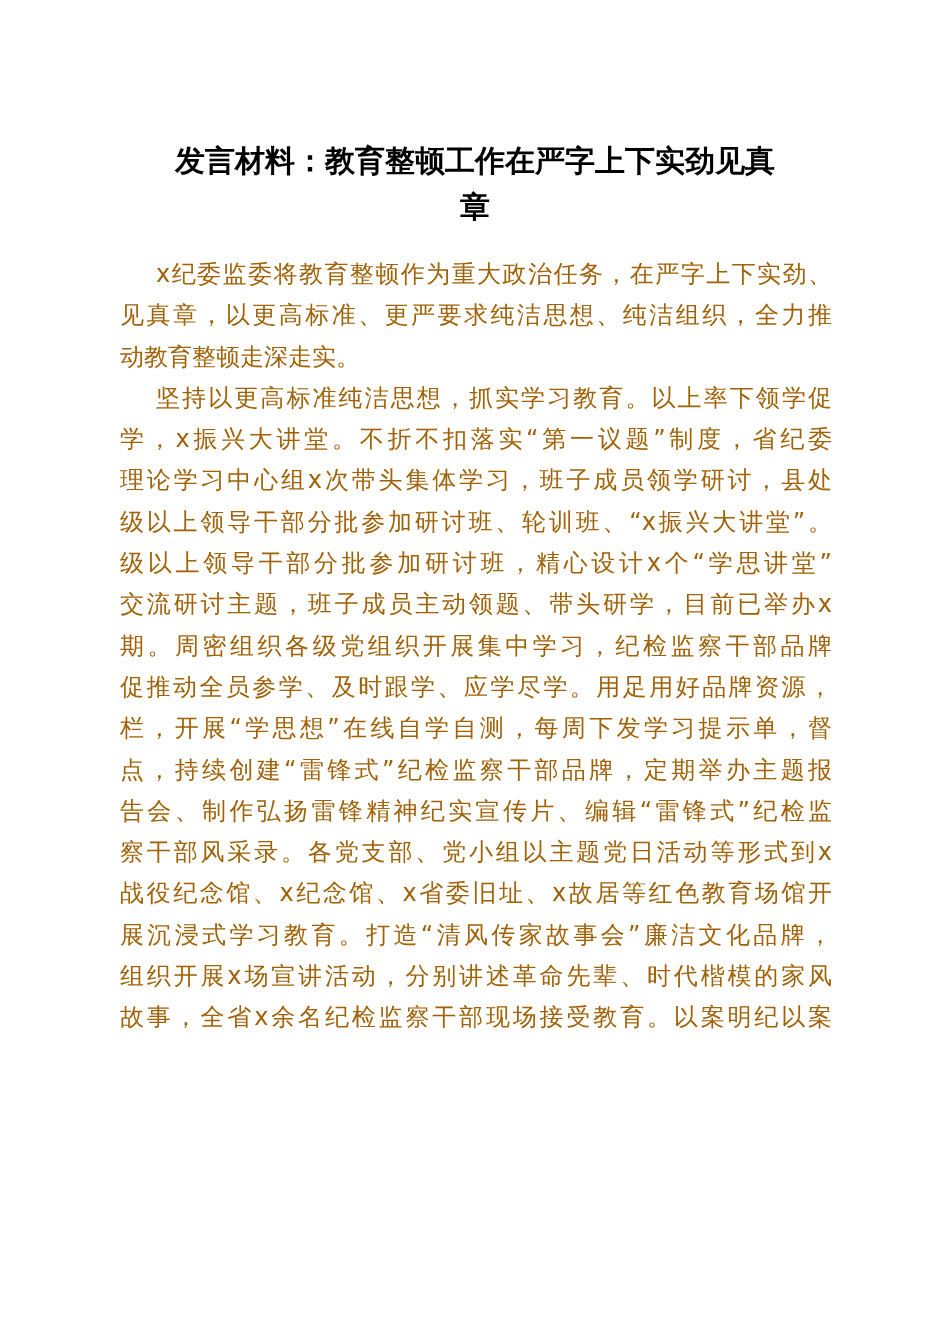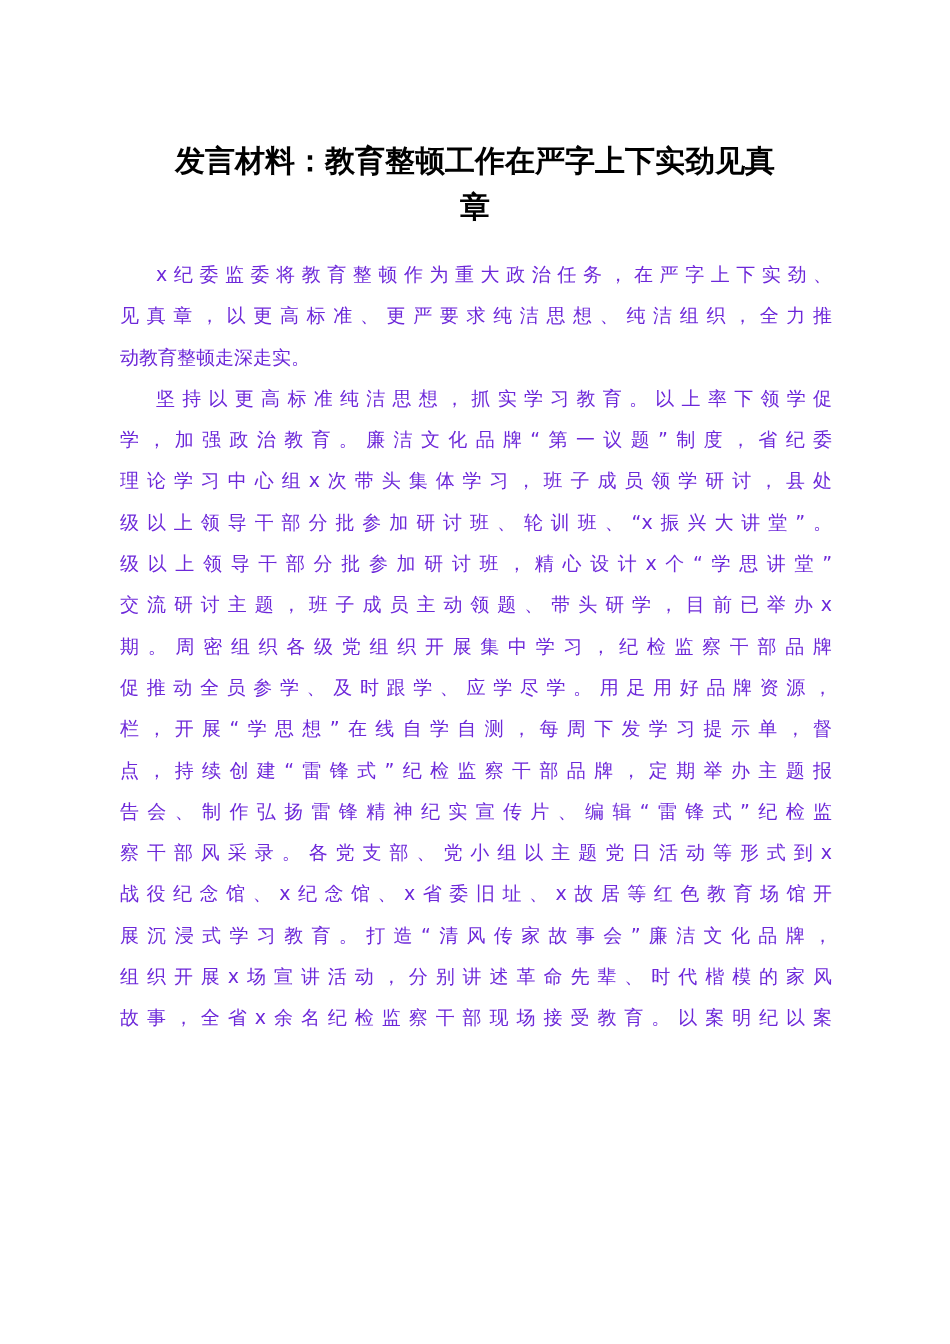--- a/index.html
+++ b/index.html
@@ -34,23 +34,23 @@
       line-height: 46px;
       letter-spacing: 0px;
       color: #000;
     }
     .body {
       position: absolute;
       left: 120px;
       top: 254px;
       width: 712px;
       font-family: "DejaVu Sans", "Liberation Sans", sans-serif;
-      font-size: 19px;
+      font-size: 24px;
       line-height: 41.3px;
-      color: #6d28d9;
+      color: #a16207;
     }
     .line {
       display: block;
       white-space: nowrap;
       text-align: justify;
       text-align-last: justify;
     }
     .line.indent {
       padding-left: 36px;
     }
@@ -69,21 +69,21 @@
   </div>
 
   <div class="body">
     <div>
       <span class="line indent">x纪委监委将教育整顿作为重大政治任务，在严字上下实劲、</span>
       <span class="line">见真章，以更高标准、更严要求纯洁思想、纯洁组织，全力推</span>
       <span class="line last">动教育整顿走深走实。</span>
     </div>
     <div>
       <span class="line indent">坚持以更高标准纯洁思想，抓实学习教育。以上率下领学促</span>
-      <span class="line">学，加强政治教育。廉洁文化品牌“第一议题”制度，省纪委</span>
+      <span class="line">学，x振兴大讲堂。不折不扣落实“第一议题”制度，省纪委</span>
       <span class="line">理论学习中心组x次带头集体学习，班子成员领学研讨，县处</span>
       <span class="line">级以上领导干部分批参加研讨班、轮训班、“x振兴大讲堂”。</span>
       <span class="line">级以上领导干部分批参加研讨班，精心设计x个“学思讲堂”</span>
       <span class="line">交流研讨主题，班子成员主动领题、带头研学，目前已举办x</span>
       <span class="line">期。周密组织各级党组织开展集中学习，纪检监察干部品牌</span>
       <span class="line">促推动全员参学、及时跟学、应学尽学。用足用好品牌资源，</span>
       <span class="line">栏，开展“学思想”在线自学自测，每周下发学习提示单，督</span>
       <span class="line">点，持续创建“雷锋式”纪检监察干部品牌，定期举办主题报</span>
       <span class="line">告会、制作弘扬雷锋精神纪实宣传片、编辑“雷锋式”纪检监</span>
       <span class="line">察干部风采录。各党支部、党小组以主题党日活动等形式到x</span>

